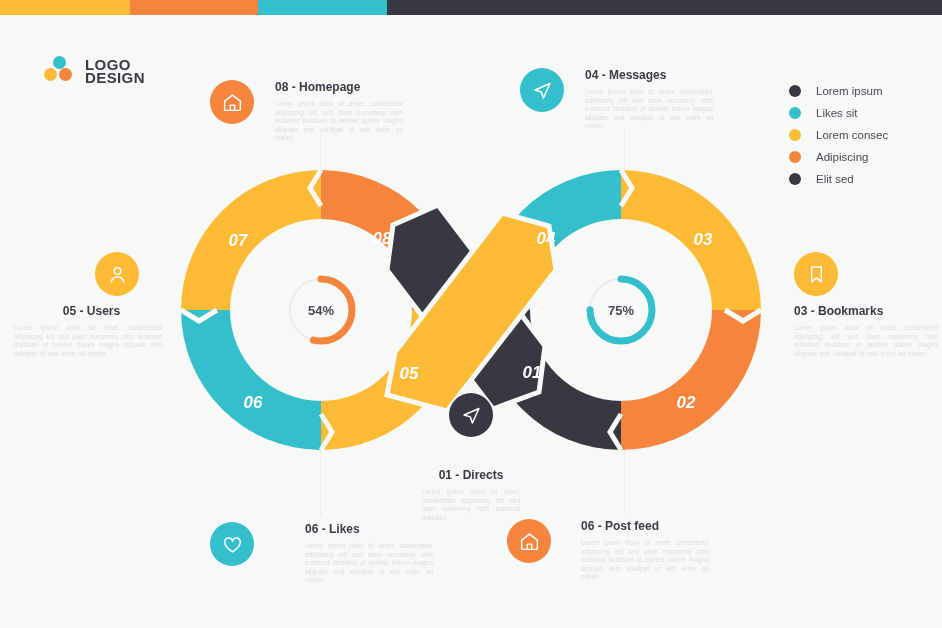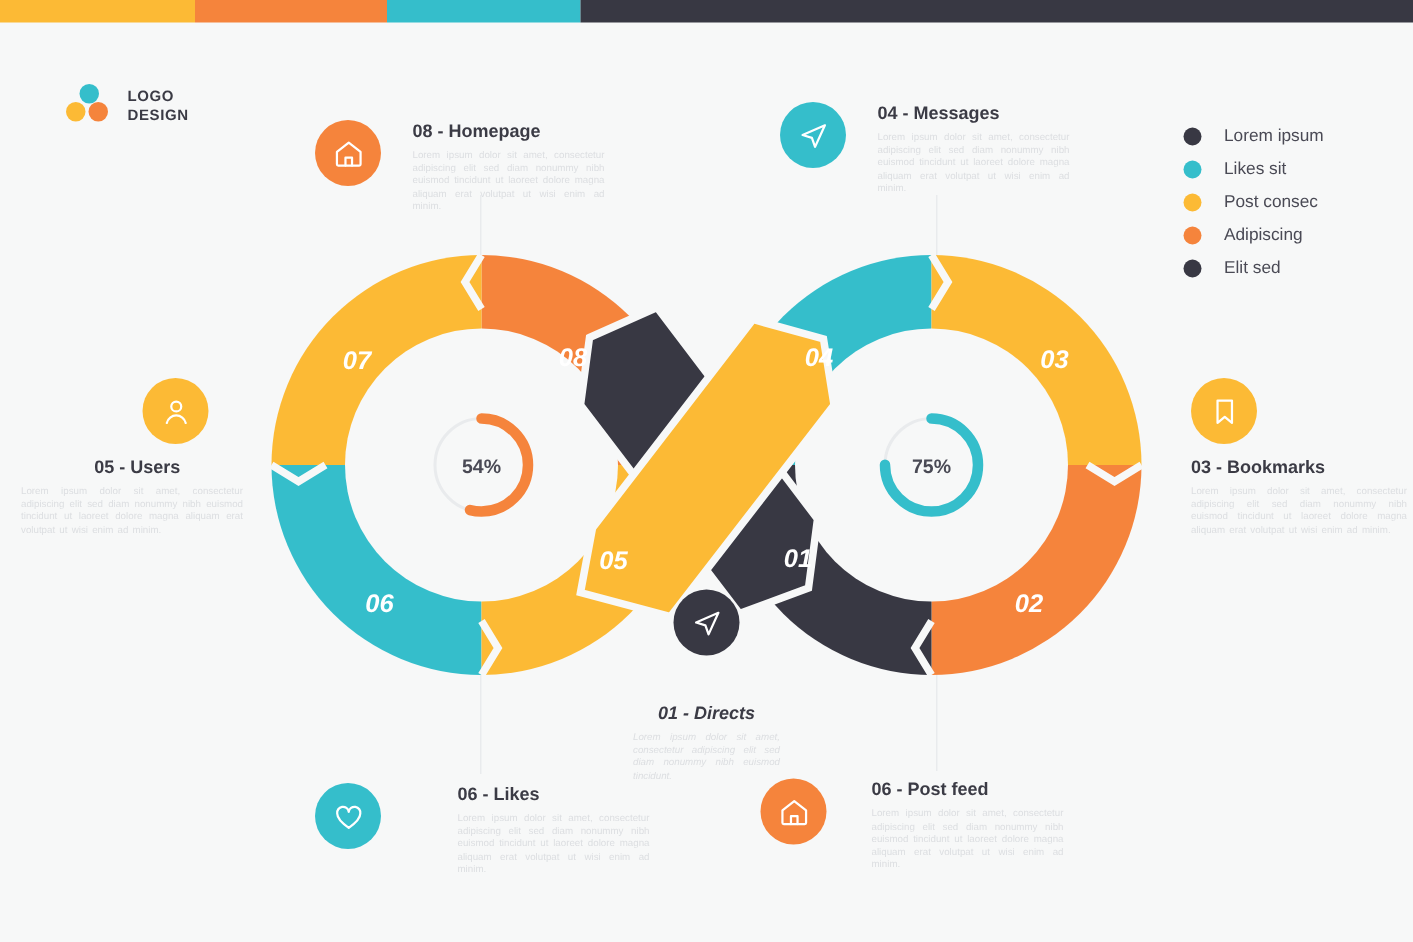--- a/index.html
+++ b/index.html
@@ -16,21 +16,21 @@
   .topbar { position: absolute; top: 0; left: 0; width: 942px; height: 15px; display: flex; }
   .topbar .seg { height: 100%; }
 
   
   .logo-wrap { position: absolute; left: 44px; top: 56px; display: flex; align-items: center; gap: 9px; }
   .logo-dots { position: relative; width: 32px; height: 30px; }
   .logo-dots i { position: absolute; display: block; border-radius: 50%; }
   .dot-teal   { width: 13px; height: 13px; left: 9px;  top: 0px; }
   .dot-yellow { width: 13px; height: 13px; left: 0px;  top: 12px; }
   .dot-orange { width: 13px; height: 13px; left: 15px; top: 12px; }
-  .logo-text { font-size: 10px; font-weight: bold; color: #3b3b45; line-height: 13px; letter-spacing: .4px; }
+  .logo-text { font-size: 15px; font-weight: bold; color: #3b3b45; line-height: 13px; letter-spacing: .4px; }
 
   
   .legend { position: absolute; left: 789px; top: 80px; }
   .legend-row { display: flex; align-items: center; height: 22px; margin-bottom: 0px; }
   .legend-dot { width: 12px; height: 12px; border-radius: 50%; margin-right: 15px; flex: none; }
   .legend-label { font-size: 11.5px; color: #4a4a55; }
 
   
   .callout { position: absolute; }
   .callout .icon-circle {
@@ -81,21 +81,21 @@
     <div class="legend-row">
       <span class="legend-dot" style="background:#383843"></span>
       <span class="legend-label">Lorem ipsum</span>
     </div>
     <div class="legend-row">
       <span class="legend-dot" style="background:#35BECB"></span>
       <span class="legend-label">Likes sit</span>
     </div>
     <div class="legend-row">
       <span class="legend-dot" style="background:#FCBA35"></span>
-      <span class="legend-label">Post consec</span>
+      <span class="legend-label">Lorem consec</span>
     </div>
     <div class="legend-row">
       <span class="legend-dot" style="background:#F5843C"></span>
       <span class="legend-label">Adipiscing</span>
     </div>
     <div class="legend-row">
       <span class="legend-dot" style="background:#383843"></span>
       <span class="legend-label">Elit sed</span>
     </div>
   </div>
@@ -236,21 +236,21 @@
       <div class="callout-body" style="width:144px;">Lorem ipsum dolor sit amet, consectetur adipiscing elit sed diam nonummy nibh euismod tincidunt ut laoreet dolore magna aliquam erat volutpat ut wisi enim ad minim.</div>
     </div>
   </div>
 
   <div class="callout" style="left:396px;top:393px;width:150px;text-align:center;">
     <div class="icon-circle" style="left:53px;top:0;background:#383843">
       <svg viewBox="0 0 24 24" fill="none" stroke="#fff" stroke-width="1.7" stroke-linecap="round" stroke-linejoin="round">
         <path d="M20.5 4 L3.5 11.4 L10.6 13.6 L13 20.5 Z"></path>
       </svg>
     </div>
-    <div style="margin-top:75px;font-style:italic;">
+    <div style="margin-top:75px;">
       <div class="callout-title" style="text-align:center;">01 - Directs</div>
       <div class="callout-body" style="width:98px;margin:6px auto 0;">Lorem ipsum dolor sit amet, consectetur adipiscing elit sed diam nonummy nibh euismod tincidunt.</div>
     </div>
   </div>
 
   <div class="callout" style="left:210px;top:522px;width:195px;">
     <div class="icon-circle" style="left:0;top:0;background:#35BECB">
       <svg viewBox="0 0 24 24" fill="none" stroke="#fff" stroke-width="1.7" stroke-linecap="round" stroke-linejoin="round">
         <path d="M12 20.5 C6 16.3 3.2 13 3.2 9.6 a4.4 4.4 0 0 1 8.8-1.4 a4.4 4.4 0 0 1 8.8 1.4 C20.8 13 18 16.3 12 20.5 Z"></path>
       </svg>

